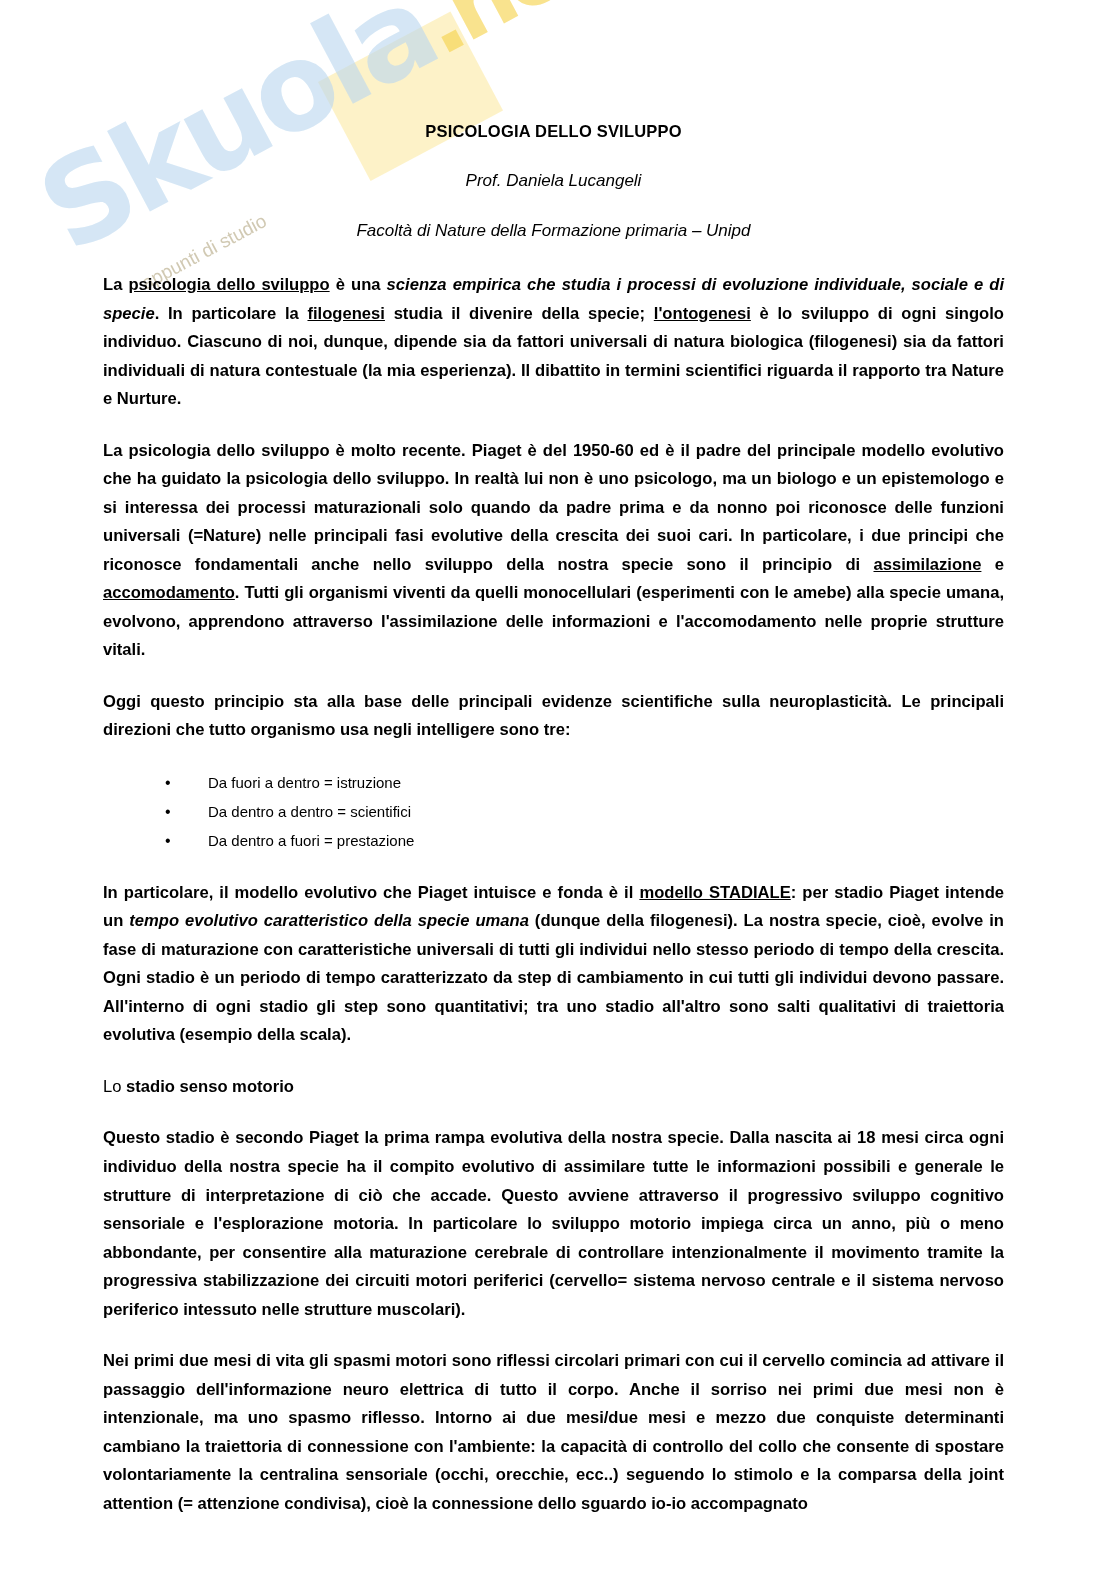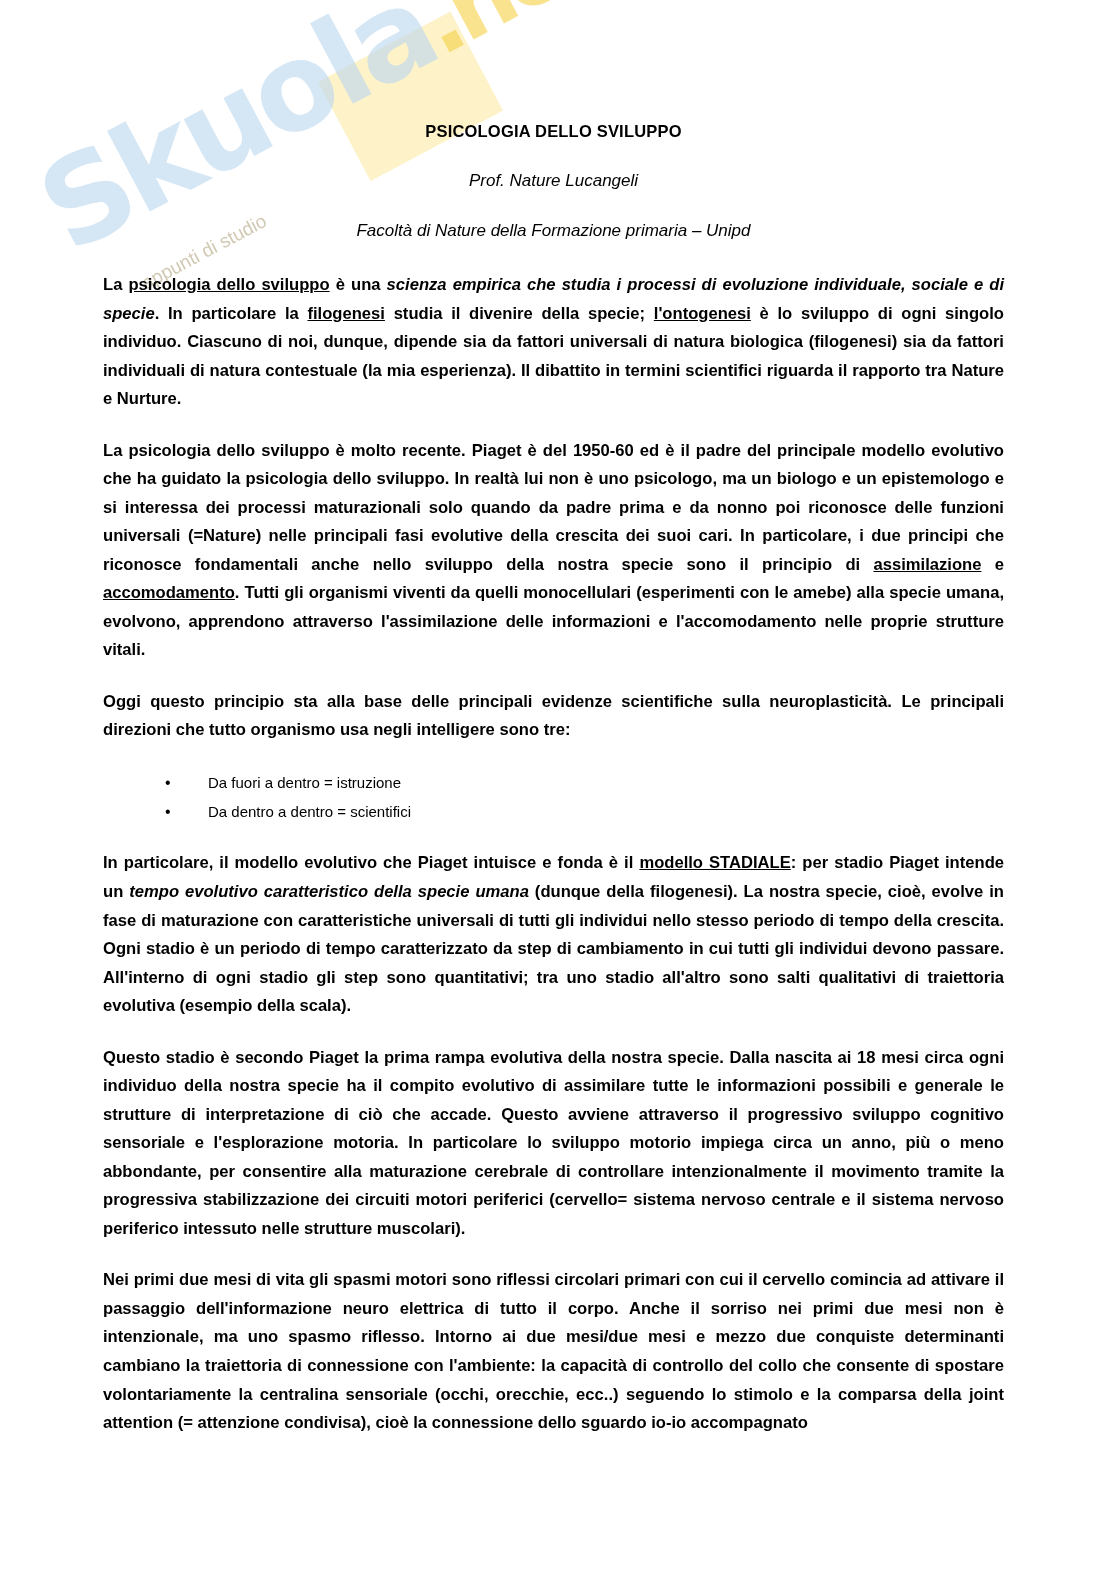--- a/index.html
+++ b/index.html
@@ -137,36 +137,38 @@
 
   <div class="watermark">
     <div class="wm-box"></div>
     <div class="wm-text"><span>Skuola</span><span class="dotnet">.net</span></div>
     <div class="wm-sub">appunti di studio</div>
   </div>
 
   <div class="content">
 
     <div class="doc-title">PSICOLOGIA DELLO SVILUPPO</div>
-    <div class="doc-subtitle">Prof. Nature Lucangeli</div>
+    <div class="doc-subtitle">Prof. Daniela Lucangeli</div>
     <div class="doc-faculty">Facoltà di Nature della Formazione primaria – Unipd</div>
 
     <p class="body"><span>La </span><span class="u">psicologia dello sviluppo</span><span> è una </span><span class="i">scienza empirica che studia i processi di evoluzione individuale, sociale e di specie</span><span>. In particolare la </span><span class="u">filogenesi</span><span> studia il divenire della specie; </span><span class="u">l'ontogenesi</span><span> è lo sviluppo di ogni singolo individuo. Ciascuno di noi, dunque, dipende sia da fattori universali di natura biologica (filogenesi) sia da fattori individuali di natura contestuale (la mia esperienza). Il dibattito in termini scientifici riguarda il rapporto tra Nature e Nurture.</span></p>
 
     <p class="body"><span>La psicologia dello sviluppo è molto recente. Piaget è del 1950-60 ed è il padre del principale modello evolutivo che ha guidato la psicologia dello sviluppo. In realtà lui non è uno psicologo, ma un biologo e un epistemologo e si interessa dei processi maturazionali solo quando da padre prima e da nonno poi riconosce delle funzioni universali (=Nature) nelle principali fasi evolutive della crescita dei suoi cari. In particolare, i due principi che riconosce fondamentali anche nello sviluppo della nostra specie sono il principio di </span><span class="u">assimilazione</span><span> e </span><span class="u">accomodamento</span><span>. Tutti gli organismi viventi da quelli monocellulari (esperimenti con le amebe) alla specie umana, evolvono, apprendono attraverso l'assimilazione delle informazioni e l'accomodamento nelle proprie strutture vitali.</span></p>
 
     <p class="body">Oggi questo principio sta alla base delle principali evidenze scientifiche sulla neuroplasticità. Le principali direzioni che tutto organismo usa negli intelligere sono tre:</p>
 
     <ul class="bullets">
       <li>Da fuori a dentro = istruzione</li>
       <li>Da dentro a dentro = scientifici</li>
+      <li>Da dentro a fuori = prestazione</li>
     </ul>
 
 
     <p class="body"><span>In particolare, il modello evolutivo che Piaget intuisce e fonda è il </span><span class="u">modello STADIALE</span><span>: per stadio Piaget intende un </span><span class="i">tempo evolutivo caratteristico della specie umana</span><span> (dunque della filogenesi). La nostra specie, cioè, evolve in fase di maturazione con caratteristiche universali di tutti gli individui nello stesso periodo di tempo della crescita. Ogni stadio è un periodo di tempo caratterizzato da step di cambiamento in cui tutti gli individui devono passare. All'interno di ogni stadio gli step sono quantitativi; tra uno stadio all'altro sono salti qualitativi di traiettoria evolutiva (esempio della scala).</span></p>
 
+    <div class="section-head"><span>Lo </span><span class="b">stadio senso motorio</span></div>
 
     <p class="body">Questo stadio è secondo Piaget la prima rampa evolutiva della nostra specie. Dalla nascita ai 18 mesi circa ogni individuo della nostra specie ha il compito evolutivo di assimilare tutte le informazioni possibili e generale le strutture di interpretazione di ciò che accade. Questo avviene attraverso il progressivo sviluppo cognitivo sensoriale e l'esplorazione motoria. In particolare lo sviluppo motorio impiega circa un anno, più o meno abbondante, per consentire alla maturazione cerebrale di controllare intenzionalmente il movimento tramite la progressiva stabilizzazione dei circuiti motori periferici (cervello= sistema nervoso centrale e il sistema nervoso periferico intessuto nelle strutture muscolari).</p>
 
     <p class="body">Nei primi due mesi di vita gli spasmi motori sono riflessi circolari primari con cui il cervello comincia ad attivare il passaggio dell'informazione neuro elettrica di tutto il corpo. Anche il sorriso nei primi due mesi non è intenzionale, ma uno spasmo riflesso. Intorno ai due mesi/due mesi e mezzo due conquiste determinanti cambiano la traiettoria di connessione con l'ambiente: la capacità di controllo del collo che consente di spostare volontariamente la centralina sensoriale (occhi, orecchie, ecc..) seguendo lo stimolo e la comparsa della joint attention (= attenzione condivisa), cioè la connessione dello sguardo io-io accompagnato</p>
 
   </div>
 </div>
 
 </body></html>

